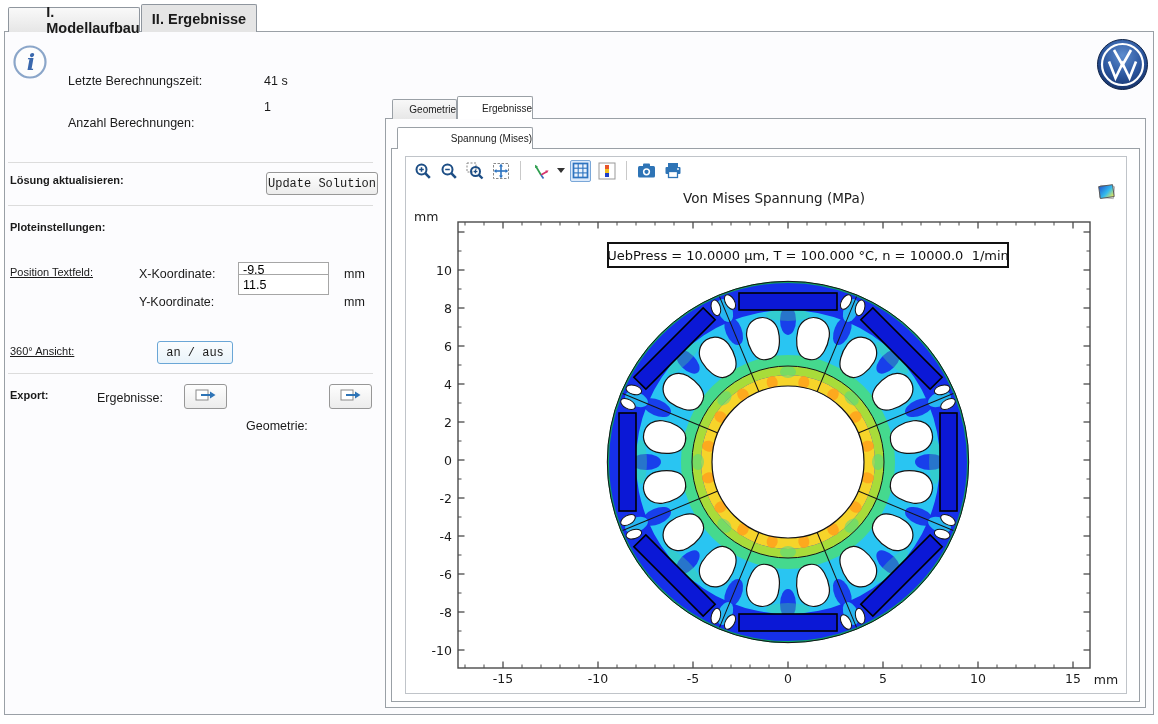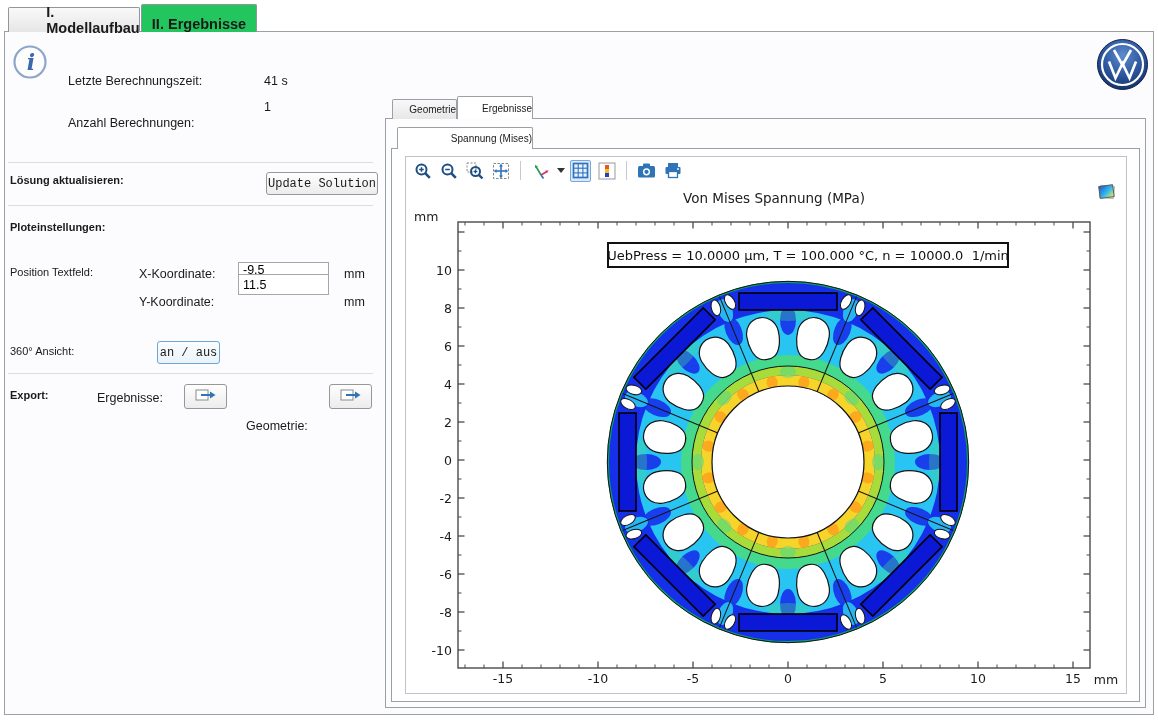--- a/index.html
+++ b/index.html
@@ -5,26 +5,26 @@
   html,body{margin:0;padding:0;}
   body{width:1158px;height:724px;position:relative;background:#ffffff;
        font-family:"Liberation Sans",sans-serif;color:#1a1a1a;overflow:hidden;}
   .abs{position:absolute;}
   
   .outer-pane{left:4px;top:31px;width:1148px;height:682px;border:1px solid #9aa0a6;background:#fcfcfe;}
   .toptab{box-sizing:border-box;border:1px solid #8f969e;border-bottom:none;
           font-weight:bold;font-size:14.5px;display:flex;align-items:center;justify-content:center;
           border-radius:2px 2px 0 0;}
   .toptab.inactive{background:linear-gradient(#f9f9f9,#e6e6e6);z-index:1;padding-left:38px;}
-  .toptab.active{background:#22c55e;z-index:3;align-items:flex-end;}
+  .toptab.active{background:#e5e5e5;z-index:3;}
   
   .lbl{font-size:12.5px;white-space:nowrap;}
   .lbl15{font-size:11px;white-space:nowrap;}
   .bold{font-weight:bold;}
-  .und{}
+  .und{text-decoration:underline;}
   .hsep{height:1px;background:#dcdcdc;}
   .btn{box-sizing:border-box;border:1px solid #979797;border-radius:3px;
        background:linear-gradient(#fefefe,#ececec);font-size:12px;
        display:flex;align-items:center;justify-content:center;cursor:default;font-family:Liberation Mono, monospace;}
   .btn.blue{border-color:#6aa6d6;background:linear-gradient(#fbfdfe,#e9f3fa);}
   input.field{box-sizing:border-box;border:1px solid #a6a6a6;font-size:12.5px;
        font-family:"Liberation Sans",sans-serif;padding:1px 4px;background:#fff;}
   
   .subtab{box-sizing:border-box;border:1px solid #9aa0a6;border-bottom:none;font-size:10px;
           display:flex;align-items:center;justify-content:flex-end;border-radius:2px 2px 0 0;}
@@ -78,21 +78,21 @@
 
 <div class="abs lbl15 und" style="left:10px;top:266px;">Position Textfeld:</div>
 <div class="abs lbl" style="left:139px;top:267px;">X-Koordinate:</div>
 <input class="abs field" style="left: 238px; top: 262px; width: 91px; height: 15px;" value="-9.5">
 <div class="abs lbl" style="left:344px;top:267px;">mm</div>
 <div class="abs lbl" style="left:139px;top:295px;">Y-Koordinate:</div>
 <input class="abs field" style="left: 238px; top: 274px; width: 91px; height: 21px;" value="11.5">
 <div class="abs lbl" style="left:344px;top:295px;">mm</div>
 
 <div class="abs lbl15 und" style="left:10px;top:345px;">360° Ansicht:</div>
-<div class="abs btn blue" style="left:157px;top:341px;width:63px;height:23px;">
+<div class="abs btn blue" style="left:157px;top:341px;width:76px;height:23px;">
   <span>an / aus</span>
 </div>
 
 <div class="abs hsep" style="left:8px;top:373px;width:365px;"></div>
 
 <div class="abs lbl15 bold" style="left:10px;top:389px;">Export:</div>
 <div class="abs lbl" style="left:97px;top:391px;">Ergebnisse:</div>
 <div class="abs btn" style="left:184px;top:384px;width:43px;height:25px;">
   <span>
     <svg width="22" height="14" viewBox="0 0 22 14">

